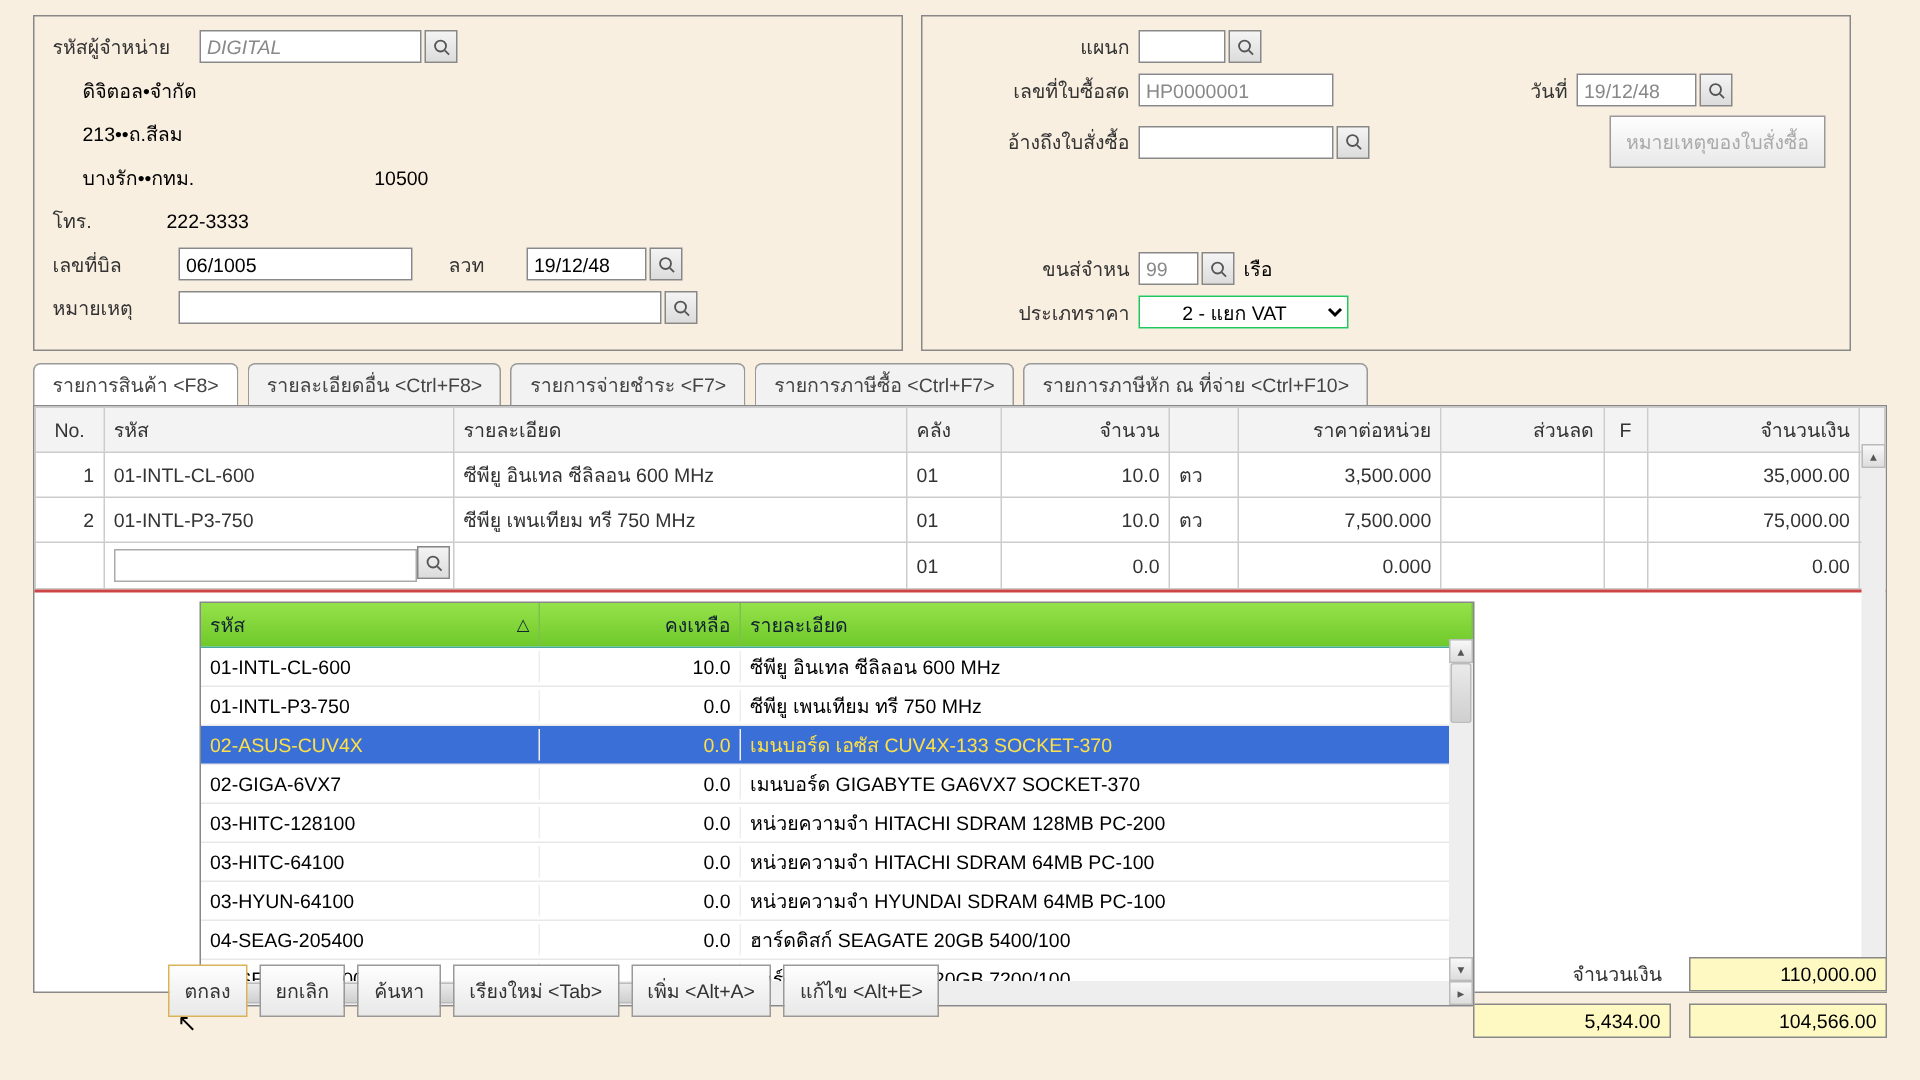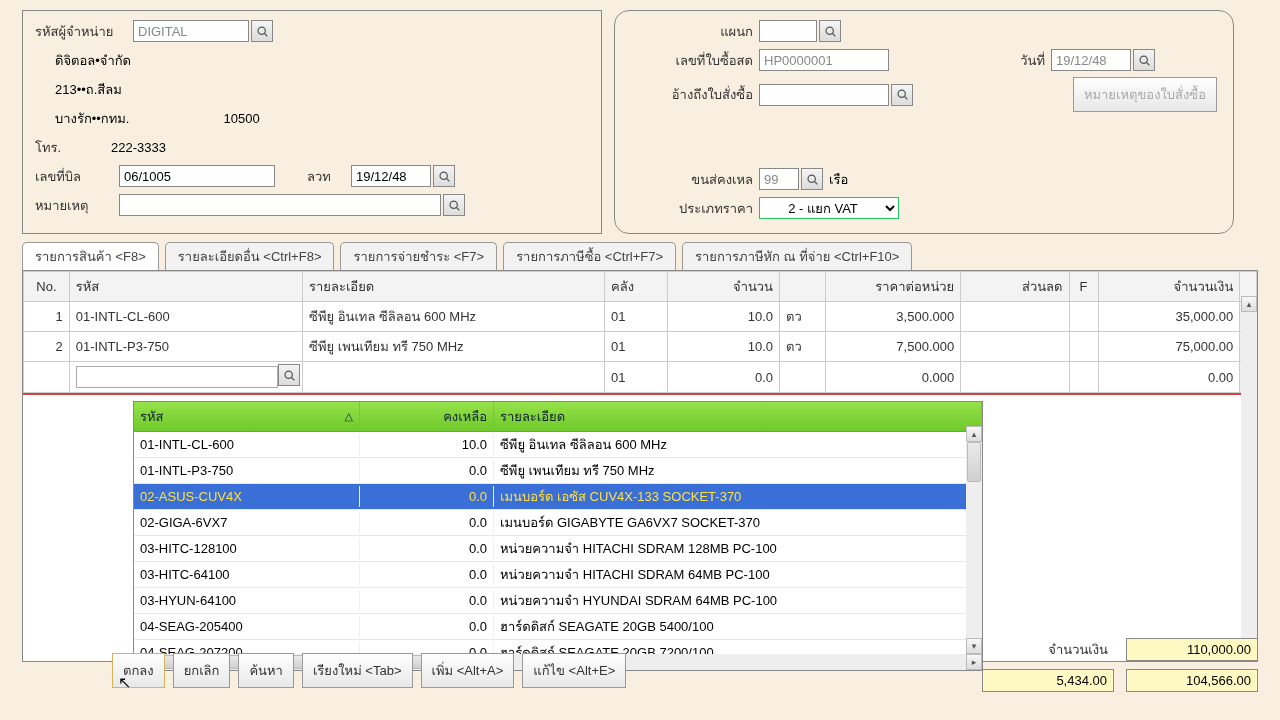--- a/index.html
+++ b/index.html
@@ -1,20 +1,20 @@
 <!DOCTYPE html>
 <html><head>
 <meta charset="utf-8">
 <style>
 * { box-sizing: border-box; margin: 0; padding: 0; font-family: Tahoma, Arial, sans-serif; font-size: 13px; }
 body { background: #f9efe0; width: 1280px; height: 720px; overflow: hidden; position: relative; }
 .panel-row { display: flex; gap: 12px; padding: 10px 38px 2px 22px; }
 .panel { border: 1px solid #888; background: #f9efe0; padding: 8px 12px; }
 .panel.left { width: 580px; }
-.panel.right { width: 620px; border-radius: 15px; }
+.panel.right { width: 620px; }
 .row { display: flex; align-items: center; margin-bottom: 5px; min-height: 24px; }
 .lbl { color: #333; margin-right: 6px; }
 .lbl.right { text-align: right; }
 input[type="text"] { border: 1px solid #888; background: #fff; padding: 2px 4px; height: 22px; font-size: 13px; }
 input.ro { color: #888; background: #fff; }
 select { border: 1px solid #22c55e; background: #fff; height: 22px; font-size: 13px; padding: 1px 2px; text-align: center; }
 .lookup-btn { width: 22px; height: 22px; border: 1px solid #888; background: linear-gradient(#f4f4f4,#dcdcdc); display: inline-flex; align-items: center; justify-content: center; cursor: pointer; margin-left: 2px; }
 .lookup-btn svg { width: 13px; height: 13px; }
 .btn { border: 1px solid #999; background: linear-gradient(#fefefe,#e8e8e8); padding: 6px 10px; cursor: pointer; color: #333; }
 .btn.ghost { color: #aaa; }
@@ -56,62 +56,62 @@
 .pc-desc { flex: 1; }
 .pop-scroll { position: absolute; right: 0; top: 24px; bottom: 16px; width: 16px; background: #eee; }
 .pop-scroll .sbtn { height: 16px; background: linear-gradient(#f8f8f8,#ddd); border: 1px solid #bbb; display:flex;align-items:center;justify-content:center;font-size:9px;color:#555;}
 .pop-scroll .thumb { position: absolute; top: 16px; left: 1px; right: 1px; height: 40px; background: linear-gradient(#eaeaea,#cfcfcf); border: 1px solid #bbb; border-radius: 2px;}
 .pop-hscroll { height: 16px; background: #eee; display:flex; align-items:center; }
 .pop-hscroll .sbtn { width: 16px; height: 16px; background: linear-gradient(#f8f8f8,#ddd); border: 1px solid #bbb; display:flex;align-items:center;justify-content:center;font-size:9px;color:#555;}
 .pop-hscroll .track { flex:1; position:relative; height:100%; }
 .pop-hscroll .thumb { position:absolute; left:0; top:1px; bottom:1px; width:300px; background: linear-gradient(#eaeaea,#cfcfcf); border:1px solid #bbb; border-radius:2px;}
 .tri-up { font-size: 11px; }
 
-.button-bar { position: absolute; left: 112px; bottom: 32px; display: flex; gap: 8px; z-index:6;}
+.button-bar { position: absolute; left: 112px; bottom: 42px; display: flex; gap: 8px; z-index:6;}
 .totals { position: absolute; right: 22px; bottom: 28px; display: flex; gap: 8px; flex-direction: column; align-items: flex-end; }
 .trow { display: flex; gap: 12px; align-items: center; }
 .tbox { width: 132px; border: 1px solid #888; background: #fef9c3; padding: 3px 6px; text-align: right; }
 .cursor { position: absolute; left: 118px; bottom: 28px; z-index: 10; font-size: 16px; pointer-events: none;}
 .grid-vscroll { position:absolute; right:0; top:25px; bottom:0; width:16px; background:#eee;}
 .grid-vscroll .sbtn{height:16px;background:linear-gradient(#f8f8f8,#ddd);border:1px solid #bbb;display:flex;align-items:center;justify-content:center;font-size:9px;color:#555;}
 .grid-vscroll .thumb-area{position:absolute;top:16px;bottom:16px;left:0;right:0;}
 </style>
 </head>
 <body>
 
 <div class="panel-row">
   <div class="panel left">
     <div class="row">
       <span class="lbl" style="width:92px">รหัสผู้จำหน่าย</span>
-      <input type="text" class="ro" style="width: 116px;" value="DIGITAL">
+      <input type="text" class="ro" style="width: 148px; font-style: italic;" value="DIGITAL">
       <span class="lookup-btn">
           <svg viewBox="0 0 16 16">
             <circle cx="7" cy="7" r="4.5" fill="none" stroke="#555" stroke-width="1.5"></circle>
             <line x1="10.5" y1="10.5" x2="14" y2="14" stroke="#555" stroke-width="1.5"></line>
           </svg>
         </span>
     </div>
     <div class="row" style="padding-left:20px">
         <span>ดิจิตอล•จำกัด</span>
       </div>
     <div class="row" style="padding-left:20px">
         <span>213••ถ.สีลม</span>
       </div>
     <div class="row" style="padding-left:20px">
         <span>บางรัก••กทม.</span>
-        <span style="margin-left:94px">10500</span>
+        <span style="margin-left:120px">10500</span>
       </div>
     <div class="row">
         <span class="lbl" style="width:70px">โทร.</span>
         <span>222-3333</span>
       </div>
     <div class="row">
       <span class="lbl" style="width:78px">เลขที่บิล</span>
       <input type="text" style="width: 156px;" value="06/1005">
-      <span class="lbl" style="width:40px;margin-left:24px;text-align:center">ลวท</span>
+      <span class="lbl" style="width:40px;margin-left:24px;text-align:left">ลวท</span>
       <input type="text" style="width: 80px; margin-left: 6px;" value="19/12/48">
       <span class="lookup-btn">
           <svg viewBox="0 0 16 16">
             <circle cx="7" cy="7" r="4.5" fill="none" stroke="#555" stroke-width="1.5"></circle>
             <line x1="10.5" y1="10.5" x2="14" y2="14" stroke="#555" stroke-width="1.5"></line>
           </svg>
         </span>
     </div>
     <div class="row">
       <span class="lbl" style="width:78px">หมายเหตุ</span>
@@ -155,21 +155,21 @@
           <svg viewBox="0 0 16 16">
             <circle cx="7" cy="7" r="4.5" fill="none" stroke="#555" stroke-width="1.5"></circle>
             <line x1="10.5" y1="10.5" x2="14" y2="14" stroke="#555" stroke-width="1.5"></line>
           </svg>
         </span>
       <span style="flex:1"></span>
       <button class="btn ghost" style="margin-right:4px">หมายเหตุของใบสั่งซื้อ</button>
     </div>
     <div style="height:50px"></div>
     <div class="row">
-      <span class="lbl right" style="width:126px">ขนส่คงเหล</span>
+      <span class="lbl right" style="width:126px">ขนส่จำหน</span>
       <input type="text" class="ro" style="width: 40px;" value="99">
       <span class="lookup-btn">
           <svg viewBox="0 0 16 16">
             <circle cx="7" cy="7" r="4.5" fill="none" stroke="#555" stroke-width="1.5"></circle>
             <line x1="10.5" y1="10.5" x2="14" y2="14" stroke="#555" stroke-width="1.5"></line>
           </svg>
         </span>
       <span style="margin-left:6px">เรือ</span>
     </div>
     <div class="row">
@@ -280,21 +280,21 @@
           <div class="pc-desc">เมนบอร์ด เอซัส CUV4X-133 SOCKET-370</div>
         </div>
         <div class="pop-row">
           <div class="pc-code">02-GIGA-6VX7</div>
           <div class="pc-qty">0.0</div>
           <div class="pc-desc">เมนบอร์ด GIGABYTE GA6VX7 SOCKET-370</div>
         </div>
         <div class="pop-row">
           <div class="pc-code">03-HITC-128100</div>
           <div class="pc-qty">0.0</div>
-          <div class="pc-desc">หน่วยความจำ HITACHI SDRAM 128MB PC-100</div>
+          <div class="pc-desc">หน่วยความจำ HITACHI SDRAM 128MB PC-200</div>
         </div>
         <div class="pop-row">
           <div class="pc-code">03-HITC-64100</div>
           <div class="pc-qty">0.0</div>
           <div class="pc-desc">หน่วยความจำ HITACHI SDRAM 64MB PC-100</div>
         </div>
         <div class="pop-row">
           <div class="pc-code">03-HYUN-64100</div>
           <div class="pc-qty">0.0</div>
           <div class="pc-desc">หน่วยความจำ HYUNDAI SDRAM 64MB PC-100</div>

